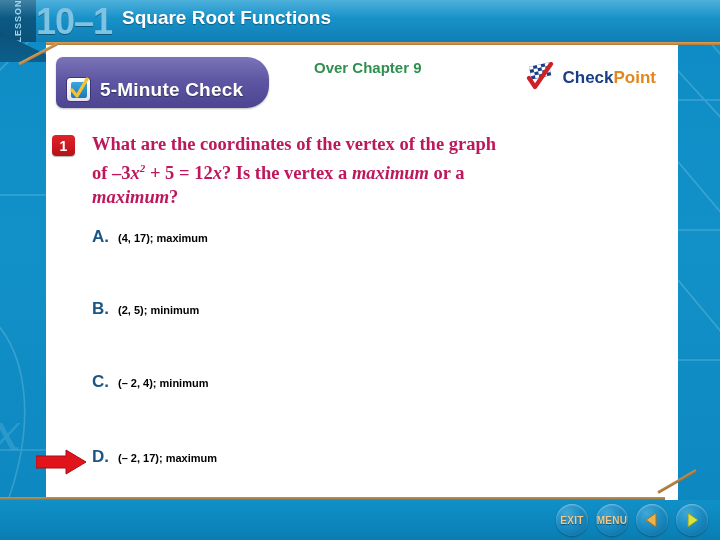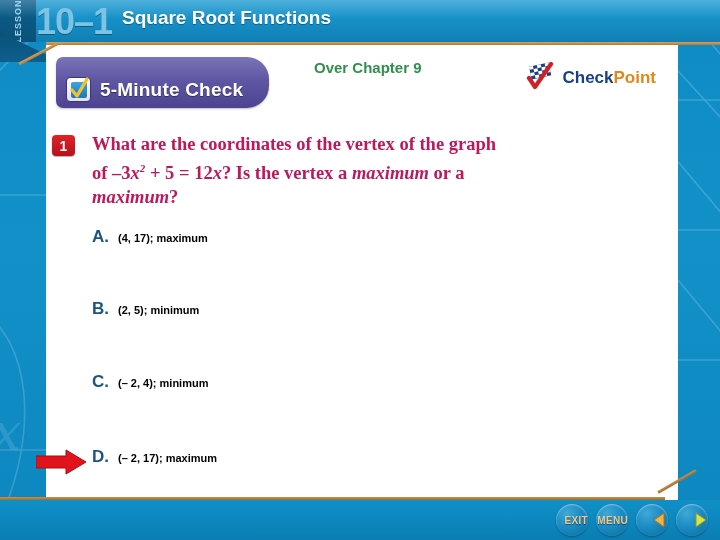--- a/index.html
+++ b/index.html
@@ -283,21 +283,21 @@
     align-items: center;
     gap: 8px;
   }
   .navbtn {
     width: 32px; height: 32px;
     border-radius: 50%;
     background: radial-gradient(circle at 34% 28%, #3fa8d8 0%, #1b8cc4 45%, #0a6b9b 100%);
     border: 1px solid #0a6somethingb9b;
     display: flex;
     align-items: center;
-    justify-content: flex-end;
+    justify-content: center;
     box-shadow: inset 0 1px 2px rgba(255,255,255,.45), 0 1px 2px rgba(0,0,0,.3);
     position: relative;
   }
   .navbtn .txt {
     color: #f0c98a;
     font-size: 10px;
     font-weight: bold;
     letter-spacing: .3px;
     text-shadow: 0 1px 1px rgba(0,0,0,.45);
     font-family: "Liberation Sans", sans-serif;

